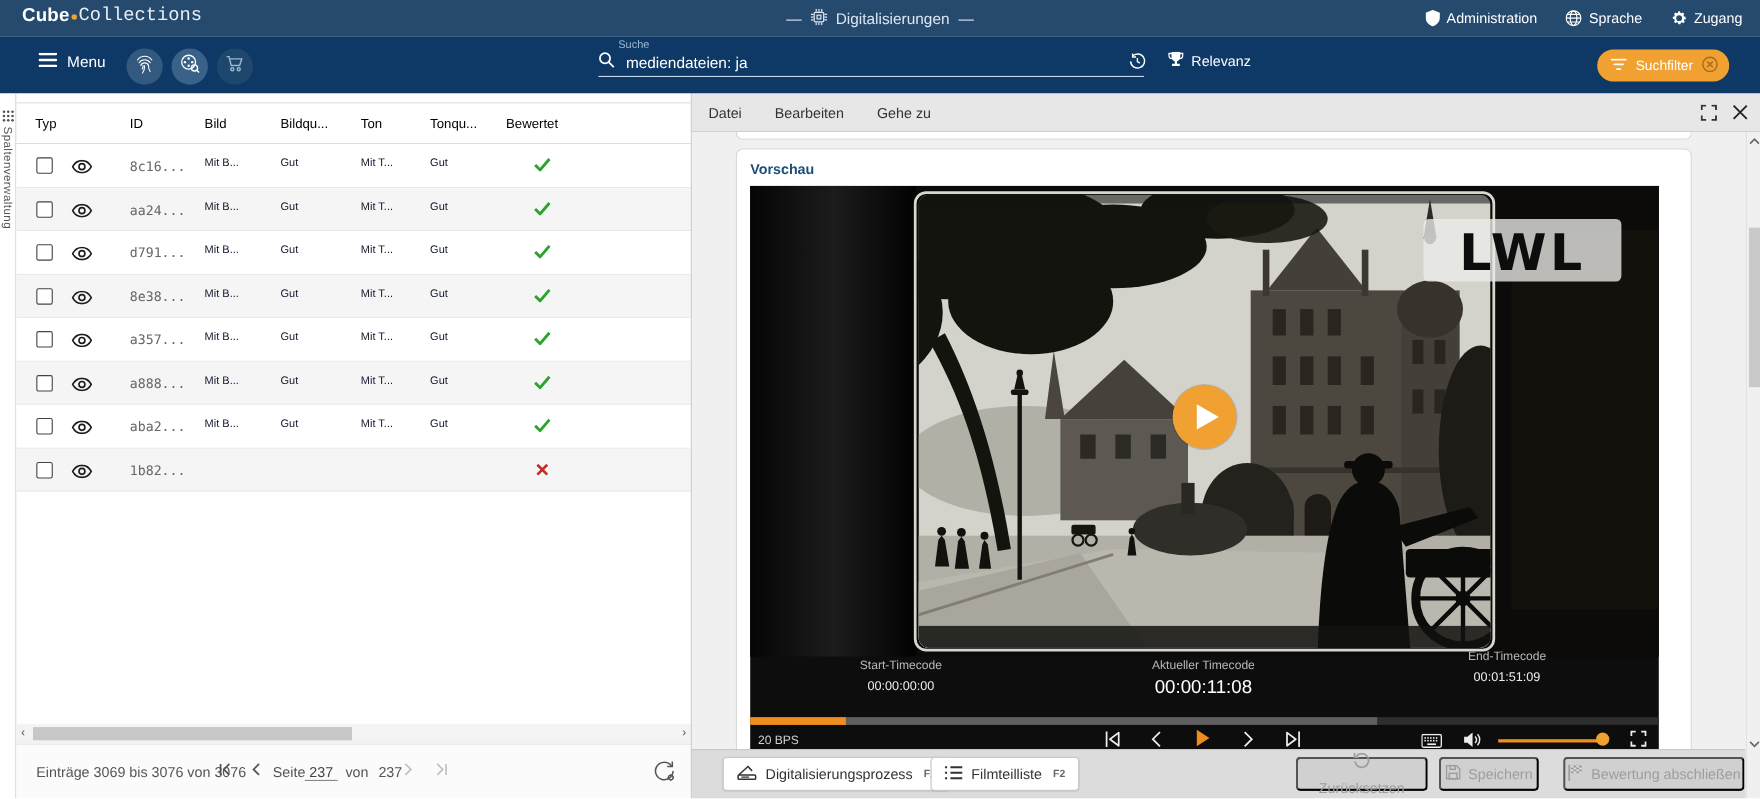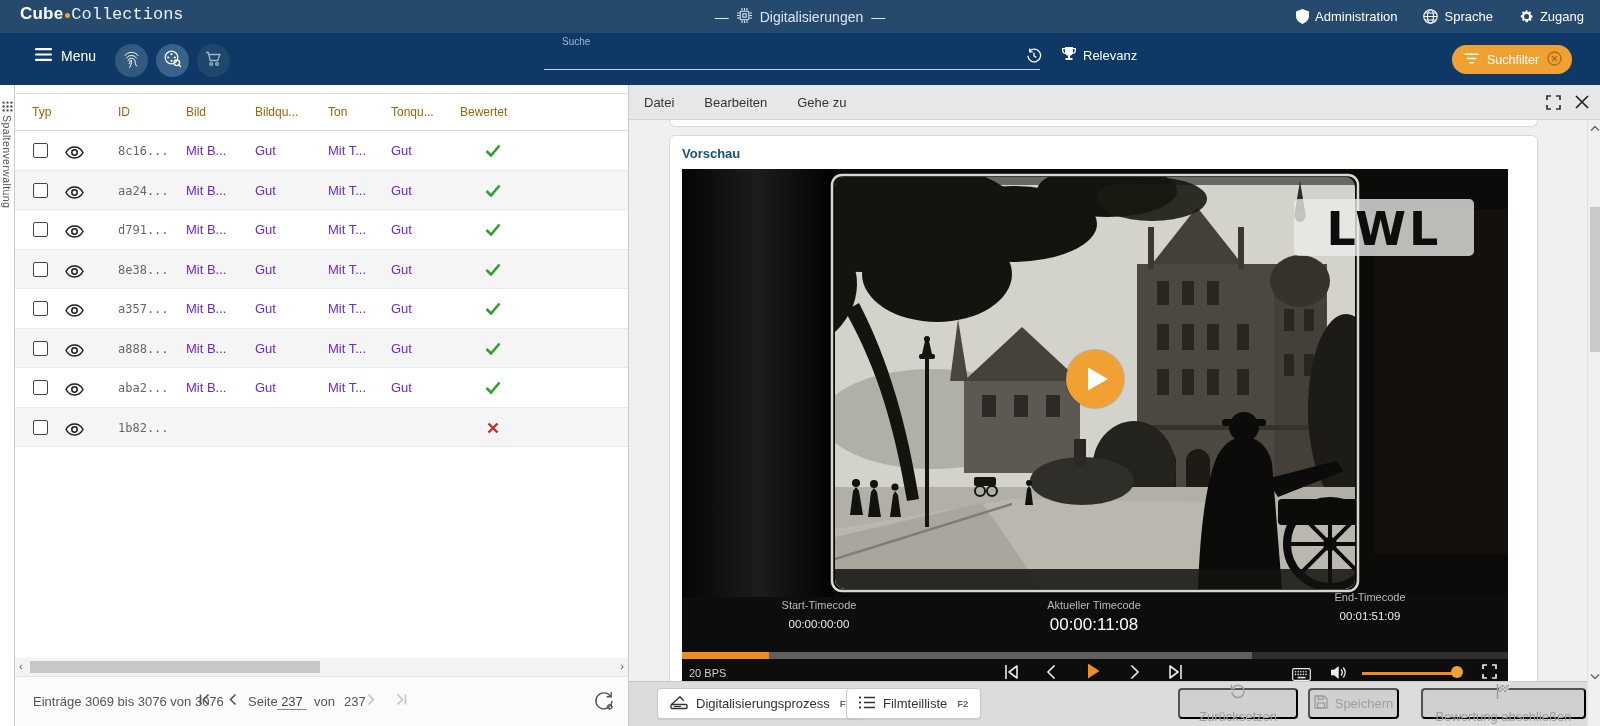--- a/index.html
+++ b/index.html
@@ -31,24 +31,24 @@
 .sfilter{position:absolute;left:1452px;top:12px;height:29px;padding:0 10px 0 12px;border-radius:15px;background:var(--accent-orange,#f0a132);display:flex;align-items:center;gap:8px;color:#fff;font-size:12.5px;cursor:pointer;}
 
 
 .strip{position:absolute;left:0;top:85px;width:15px;height:641px;background:#fff;border-right:1px solid #ccc;}
 .gridic{position:absolute;left:2px;top:13px;}
 .vlabel{position:absolute;left:1px;top:30px;writing-mode:vertical-rl;font-size:10.5px;color:#555;letter-spacing:.4px;}
 
 
 .lpanel{position:absolute;left:15px;top:85px;width:613px;height:641px;background:#fff;}
 .thead{position:absolute;left:0;top:8px;width:613px;height:38px;border-top:1px solid #ddd;border-bottom:1px solid #ddd;}
-.th{position:absolute;top:11px;font-size:12px;color:#a16207;}
+.th{position:absolute;top:11px;font-size:12px;color:#000000;}
 .trow{position:absolute;left:0;width:613px;height:39.5px;border-bottom:1px solid #e9e9e9;background:#fff;cursor:pointer;}
 .trow.alt{background:#f5f5f5;}
-.cell{position:absolute;top:12px;font-size:13px;color:#6d28d9;}
+.cell{position:absolute;top:12px;font-size:10px;color:#0f172a;}
 .cell.mono{font-family:"DejaVu Sans Mono",monospace;font-size:12px;color:#666;top:13px;}
 .cb{position:absolute;left:18px;top:12px;width:15px;height:15px;border:1.6px solid #444;border-radius:2px;background:#fff;cursor:pointer;}
 .eyewrap{position:absolute;left:50px;top:14px;cursor:pointer;}
 .markwrap{position:absolute;left:460px;top:12px;width:36px;text-align:center;}
 .hscroll{position:absolute;left:0;top:573px;width:613px;height:18px;background:#f3f3f3;}
 .hs-ar{position:absolute;top:2px;font-size:11px;color:#555;cursor:pointer;}
 .hs-thumb{position:absolute;left:15px;top:3px;width:290px;height:12px;background:#c7c7c7;cursor:grab;}
 .pgn{position:absolute;left:0;top:591px;width:613px;height:50px;background:#fbfbfb;border-top:1px solid #e3e3e3;font-size:13px;color:#555;}
 .pgn-entries{position:absolute;left:18px;top:17px;}
 .pg-ic{position:absolute;top:16px;cursor:pointer;}
@@ -187,20 +187,29 @@
     <div class="circ dim" style="left:197px">
       <span><svg width="17" height="16" viewBox="0 0 17 16">
             <g fill="none" stroke="#9fb6cc" stroke-width="1.3">
               <path d="M1 1.5h2.2l2 8h7.6l2-6H4.2"></path>
               <circle cx="6.2" cy="13" r="1.4"></circle>
               <circle cx="12" cy="13" r="1.4"></circle>
             </g>
           </svg></span>
     </div>
     <div class="srch-lbl">Suche</div>
+    <div class="srch-row">
+      <span><svg width="15" height="15" viewBox="0 0 15 15">
+            <g fill="none" stroke="#fff" stroke-width="1.6">
+              <circle cx="6" cy="6" r="4.6"></circle>
+              <path d="m9.6 9.6 4.4 4.4"></path>
+            </g>
+          </svg></span>
+      <span class="srch-val">mediendateien: ja</span>
+    </div>
     <div class="srch-line"></div>
     <div class="hist-ic"><svg width="16" height="16" viewBox="0 0 16 16">
           <g fill="none" stroke="#fff" stroke-width="1.3">
             <path d="M3.4 3.2a6.4 6.4 0 1 1-1.6 4.6"></path>
             <path d="M3.6.6v3.2H6.8" stroke-width="1.2"></path>
             <path d="M8 4.8V8l2.2 1.4"></path>
           </g>
         </svg></div>
     <div class="relv">
       <span><svg width="14" height="14" viewBox="0 0 14 14">
@@ -686,21 +695,21 @@
             <span>Zurücksetzen</span>
           </button><button class="abtn" aria-disabled="true" style="left: 679px; width: 91px;">
             <span><svg width="14" height="14" viewBox="0 0 14 14">
                 <g fill="none" stroke="#9d9d9d" stroke-width="1.3">
                   <path d="M1 1h9l3 3v9H1Z"></path>
                   <rect x="3.5" y="8" width="7" height="5"></rect>
                   <rect x="4.2" y="1" width="4.8" height="3.4"></rect>
                 </g>
               </svg></span>
             <span>Speichern</span>
-          </button><button class="abtn" aria-disabled="true" style="left: 792px; width: 165px; flex-direction: column;">
+          </button><button class="abtn" aria-disabled="true" style="left: 792px; width: 165px;">
             <span><svg width="15" height="15" viewBox="0 0 15 15">
                 <path d="M1.5 0v15" stroke="#9d9d9d" stroke-width="1.5"></path>
                 <path fill="#9d9d9d" d="M3 1h10v7H3Z"></path>
                 <g fill="#dcdcdc">
                   <rect x="3" y="1" width="2.5" height="1.75"></rect>
                   <rect x="8" y="1" width="2.5" height="1.75"></rect>
                   <rect x="5.5" y="2.75" width="2.5" height="1.75"></rect>
                   <rect x="10.5" y="2.75" width="2.5" height="1.75"></rect>
                   <rect x="3" y="4.5" width="2.5" height="1.75"></rect>
                   <rect x="8" y="4.5" width="2.5" height="1.75"></rect>

